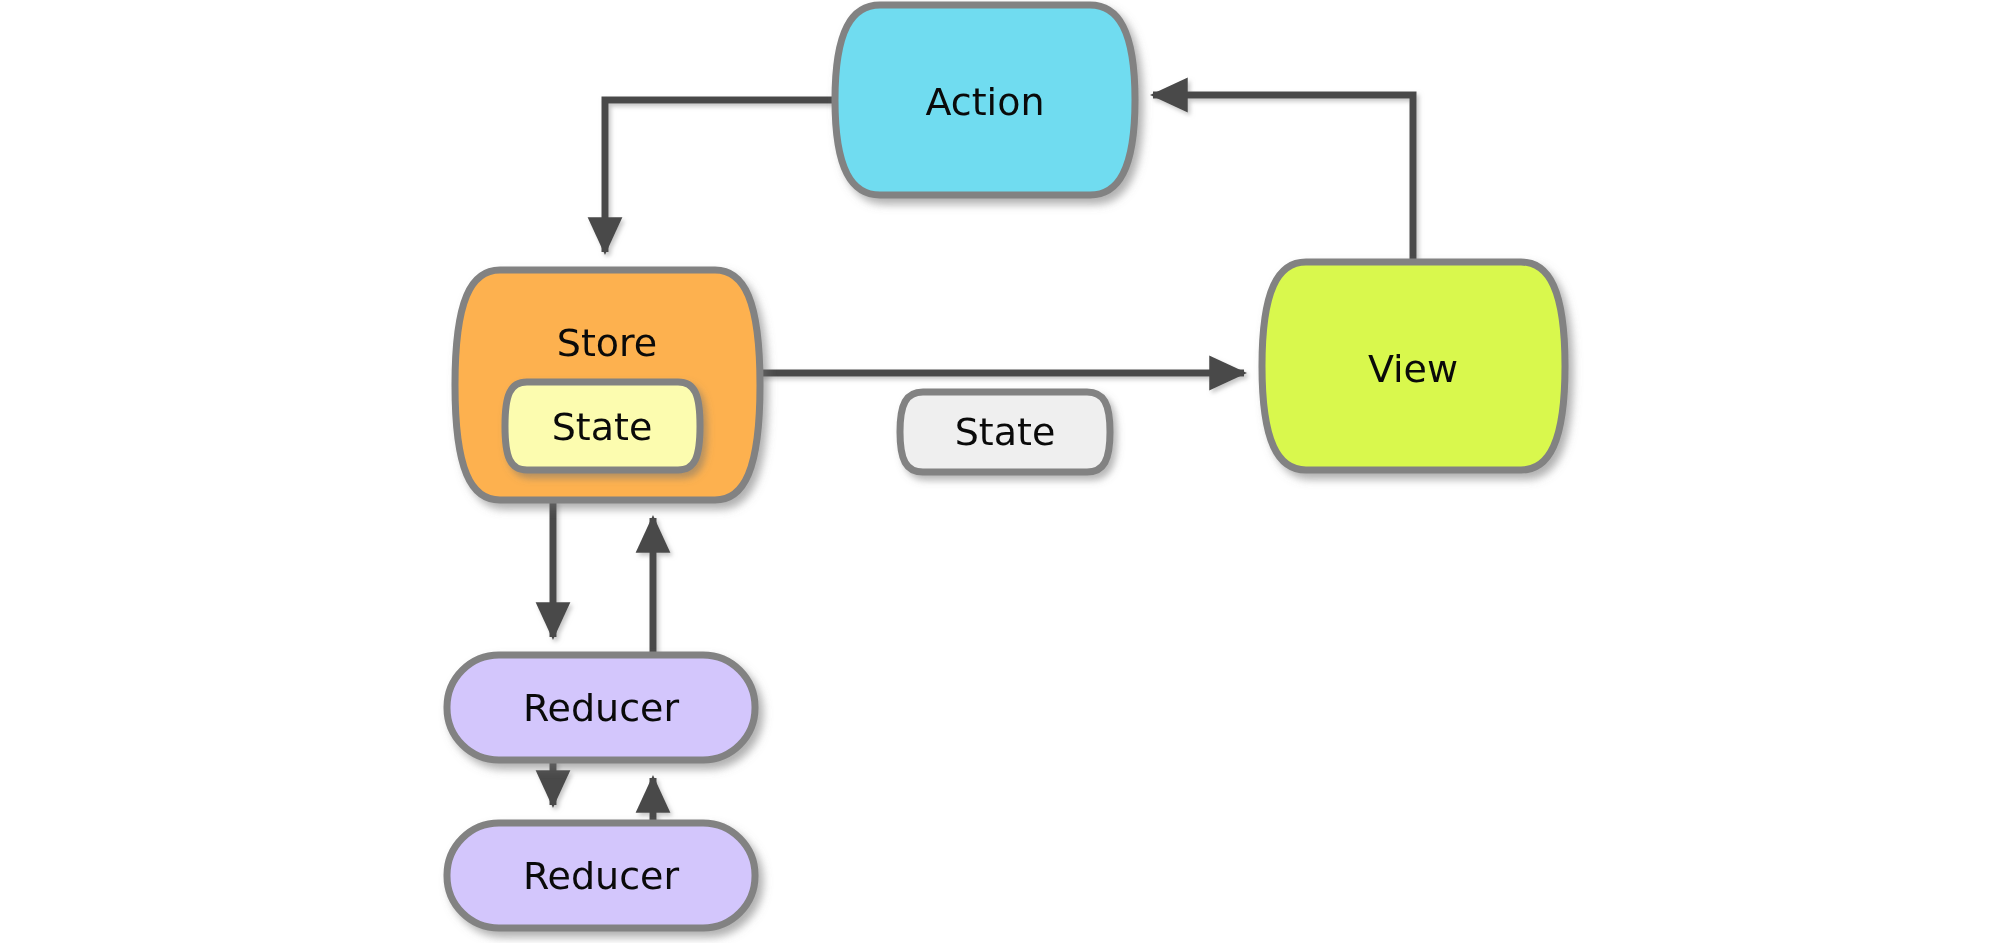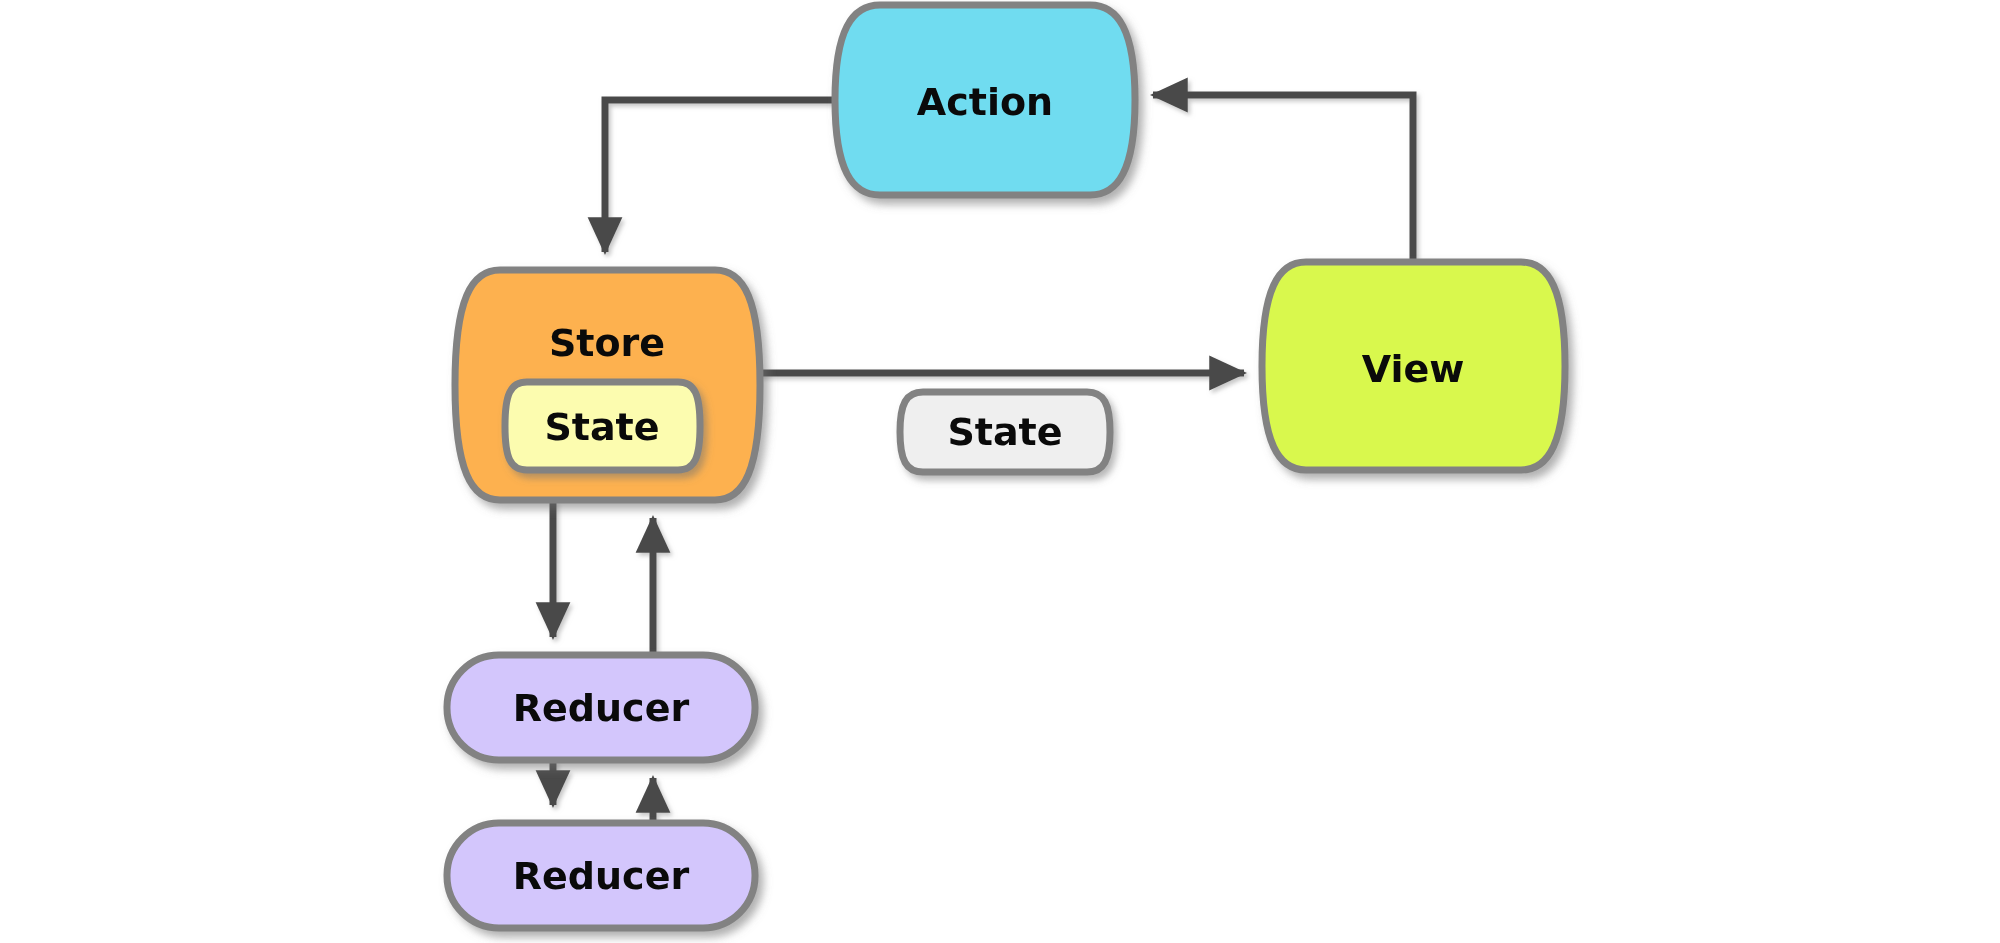--- a/index.html
+++ b/index.html
@@ -12,21 +12,20 @@
     width: 2000px;
     height: 943px;
     overflow: hidden;
     font-family: "DejaVu Sans", "Liberation Sans", sans-serif;
   }
   #diagram-root {
     position: relative;
     width: 1588px;
     height: 943px;
     background: #ffffff;
-    font-weight: bold;
   }
   svg#flow-svg {
     display: block;
     width: 2000px;
     height: 943px;
   }
   .node-label {
     font-family: "DejaVu Sans", "Liberation Sans", sans-serif;
     font-size: 38px;
     fill: #0a0a0a;

